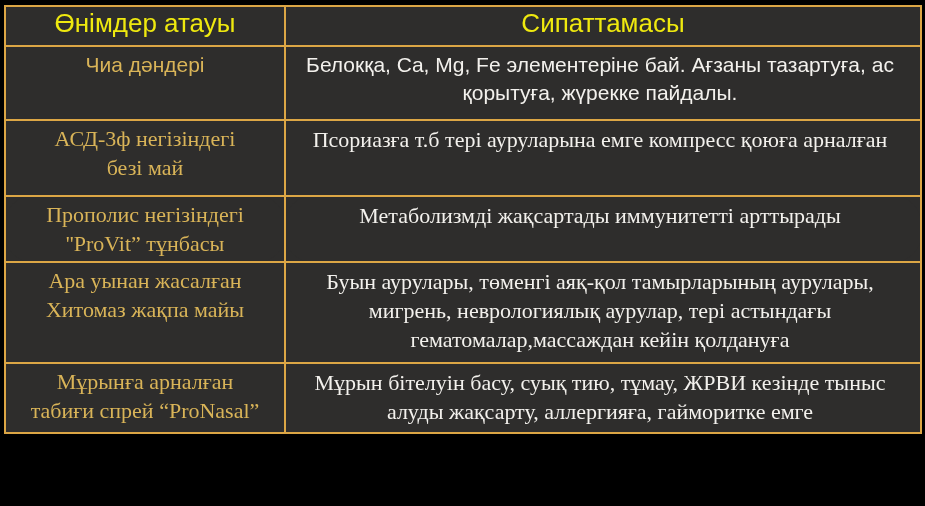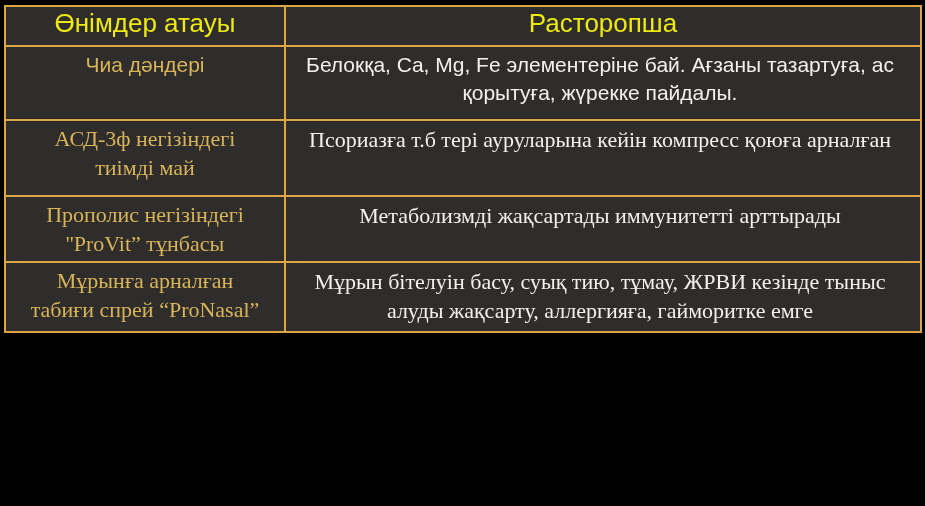--- a/index.html
+++ b/index.html
@@ -78,37 +78,42 @@
 
 <div class="canvas">
   <table class="products">
     <colgroup>
       <col class="c-name">
       <col class="c-desc">
     </colgroup>
     <thead>
       <tr>
         <th class="col-header">Өнімдер атауы</th>
-        <th class="col-header">Расторопша</th>
+        <th class="col-header">Сипаттамасы</th>
       </tr>
     </thead>
     <tbody>
       <tr class="row-sans h-r1">
         <td class="name-cell">Чиа дәндері</td>
         <td class="desc-cell">Белокқа, Ca, Mg, Fe элементеріне бай. Ағзаны тазартуға, ас қорытуға, жүрекке пайдалы.</td>
       </tr>
       <tr class="h-r3">
         <td class="name-cell">АСД-3ф негізіндегі
-тиімді май</td>
-        <td class="desc-cell">Псориазға т.б тері ауруларына кейін компресс қоюға арналған</td>
+безі май</td>
+        <td class="desc-cell">Псориазға т.б тері ауруларына емге компресс қоюға арналған</td>
       </tr>
       <tr class="h-r4">
         <td class="name-cell">Прополис негізіндегі
 ''ProVit” тұнбасы</td>
         <td class="desc-cell">Метаболизмді жақсартады иммунитетті арттырады</td>
+      </tr>
+      <tr class="h-r5">
+        <td class="name-cell">Ара уынан жасалған
+Хитомаз жақпа майы</td>
+        <td class="desc-cell">Буын аурулары, төменгі аяқ-қол тамырларының аурулары, мигрень, неврологиялық аурулар, тері астындағы гематомалар,массаждан кейін қолдануға</td>
       </tr>
       <tr class="h-r6">
         <td class="name-cell">Мұрынға арналған
 табиғи спрей “ProNasal”</td>
         <td class="desc-cell">Мұрын бітелуін басу, суық тию, тұмау, ЖРВИ кезінде тыныс алуды жақсарту, аллергияға, гайморитке емге</td>
       </tr>
     </tbody>
   </table>
 </div>
 

